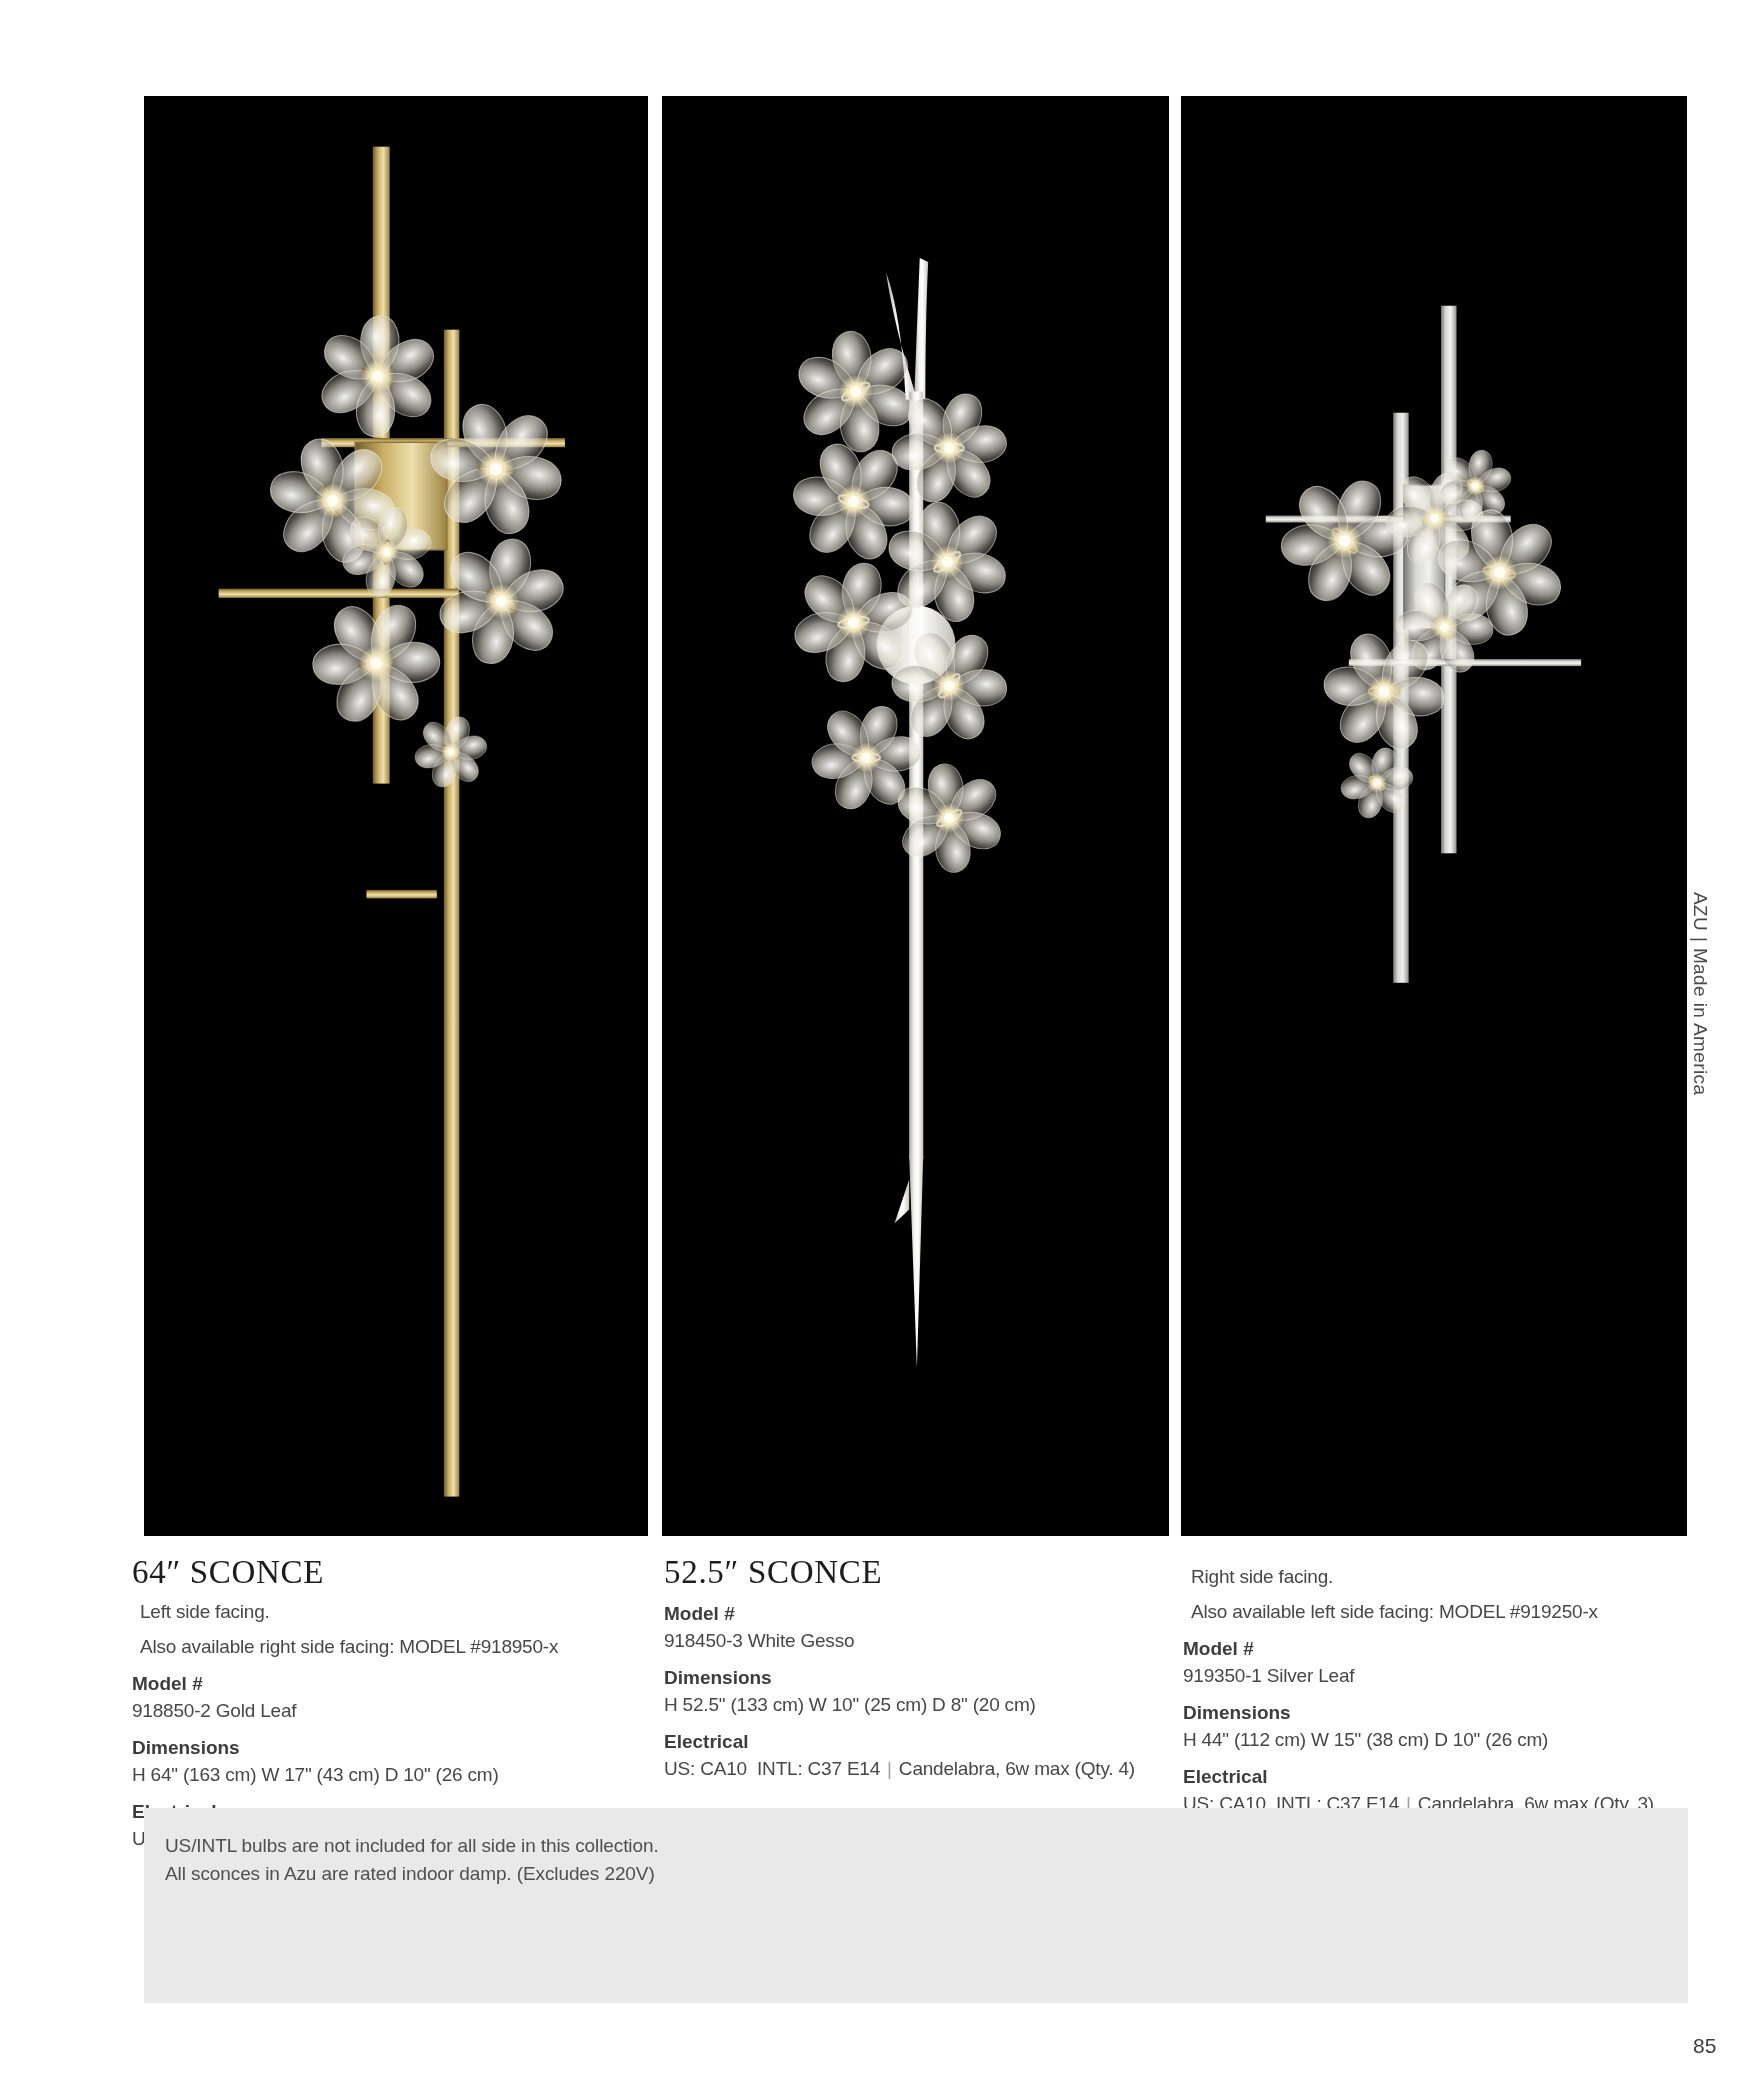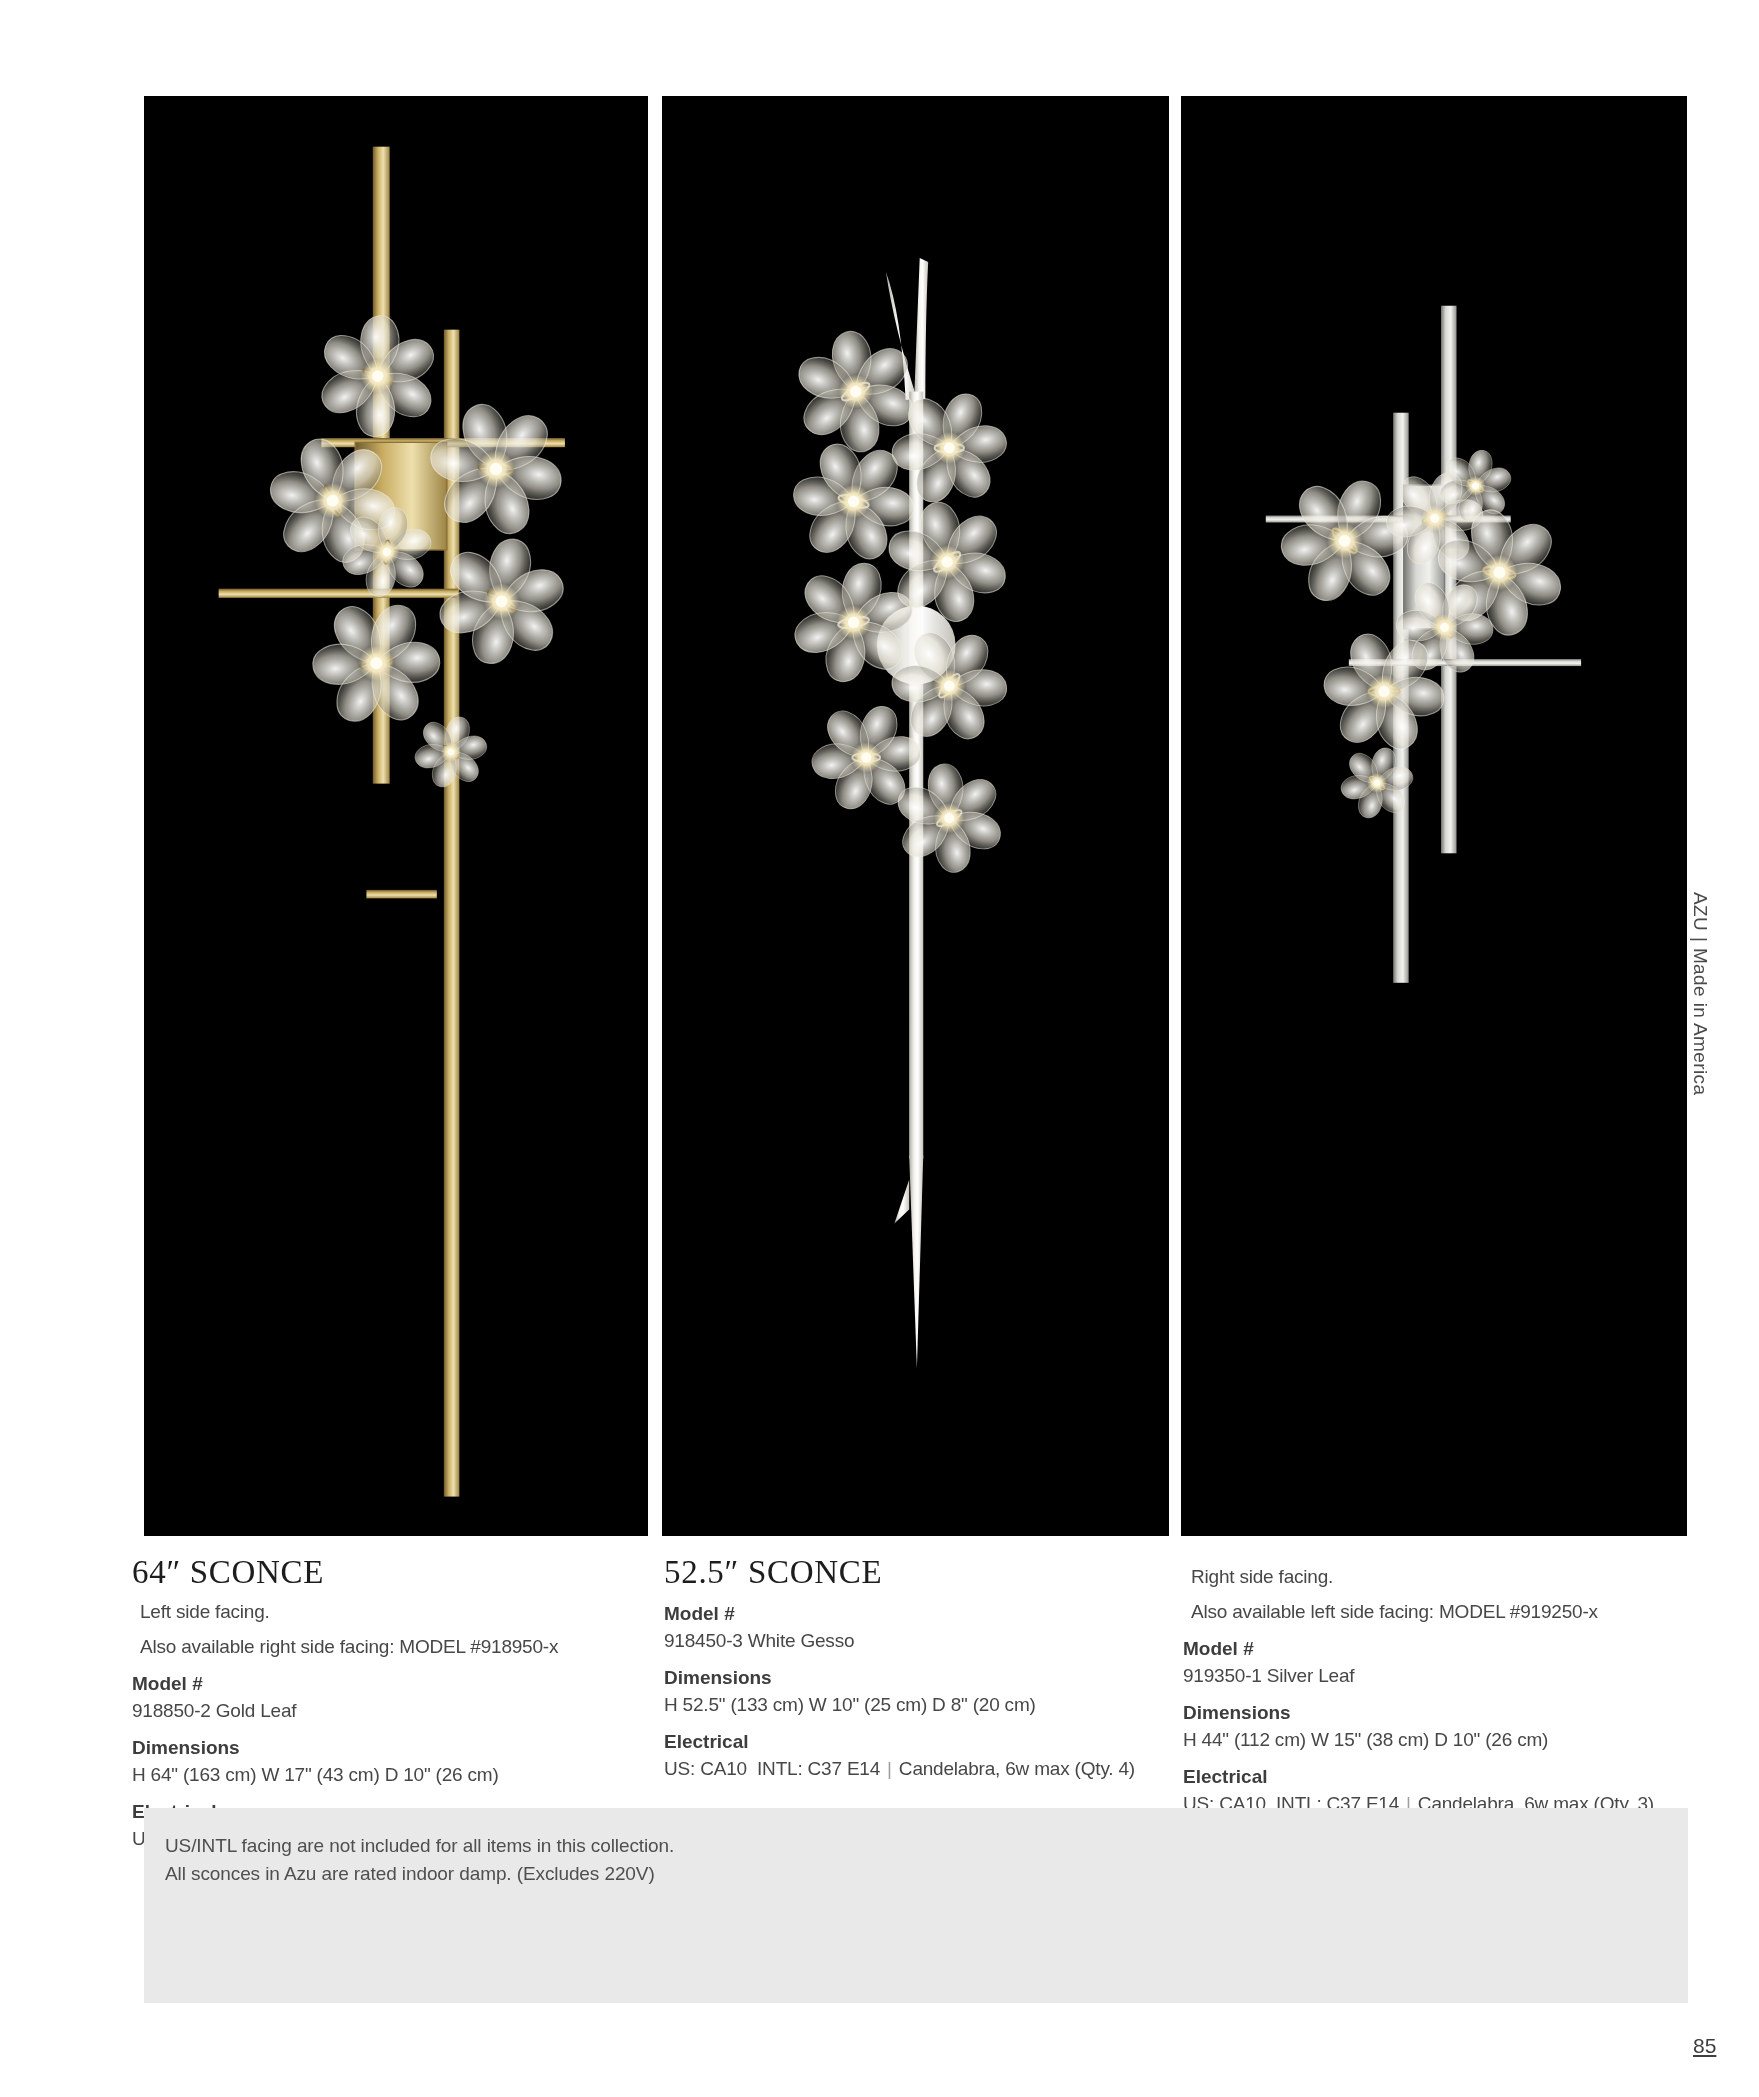--- a/index.html
+++ b/index.html
@@ -22,21 +22,21 @@
   .divider{color:#9e9e9e;margin:0 7px;}
 
   
   .note{position:absolute;left:144px;top:1808px;width:1544px;height:195px;
         background:var(--note-bg,#e9e9e9);box-sizing:border-box;padding:24px 0 0 21px;}
   .note p{margin:0;font-size:19px;line-height:28px;color:#4f4f4f;letter-spacing:-0.1px;white-space:pre-wrap;}
 
   
   .side-label{position:absolute;left:1689px;top:892px;height:225px;
               writing-mode:vertical-rl;font-size:19px;letter-spacing:0.4px;color:#4a4a4a;}
-  .page-number{position:absolute;left:1693px;top:2034px;font-size:21px;color:#3e3e3e;text-decoration:underline;}
+  .page-number{position:absolute;left:1693px;top:2034px;font-size:21px;color:#3e3e3e;}
 </style>
 </head>
 <body>
 
 <div class="page">
 
   <div class="panel" style="left:144px;width:504px;">
     <svg viewBox="0 0 716 2046">
       <defs>
         <linearGradient id="a-gv" x1="0" y1="0" x2="1" y2="0">
@@ -252,21 +252,21 @@
       <p class="lbl">Dimensions</p>
       <p class="val">H 44" (112 cm) W 15" (38 cm) D 10" (26 cm)</p>
     </div>
     <div class="section">
       <p class="lbl">Electrical</p>
       <p class="val"><span>US: CA10  INTL: C37 E14</span><span class="divider">|</span><span>Candelabra, 6w max (Qty. 3)</span></p>
     </div>
   </section>
 
   <div class="note">
-    <p>US/INTL facing are not included for all items in this collection.</p>
+    <p>US/INTL bulbs are not included for all side in this collection.</p>
     <p>All sconces in Azu are rated indoor damp. (Excludes 220V)</p>
   </div>
 
   <div class="side-label">AZU  |  Made in America</div>
   <div class="page-number">85</div>
 
 </div>
 
 
 </body></html>

